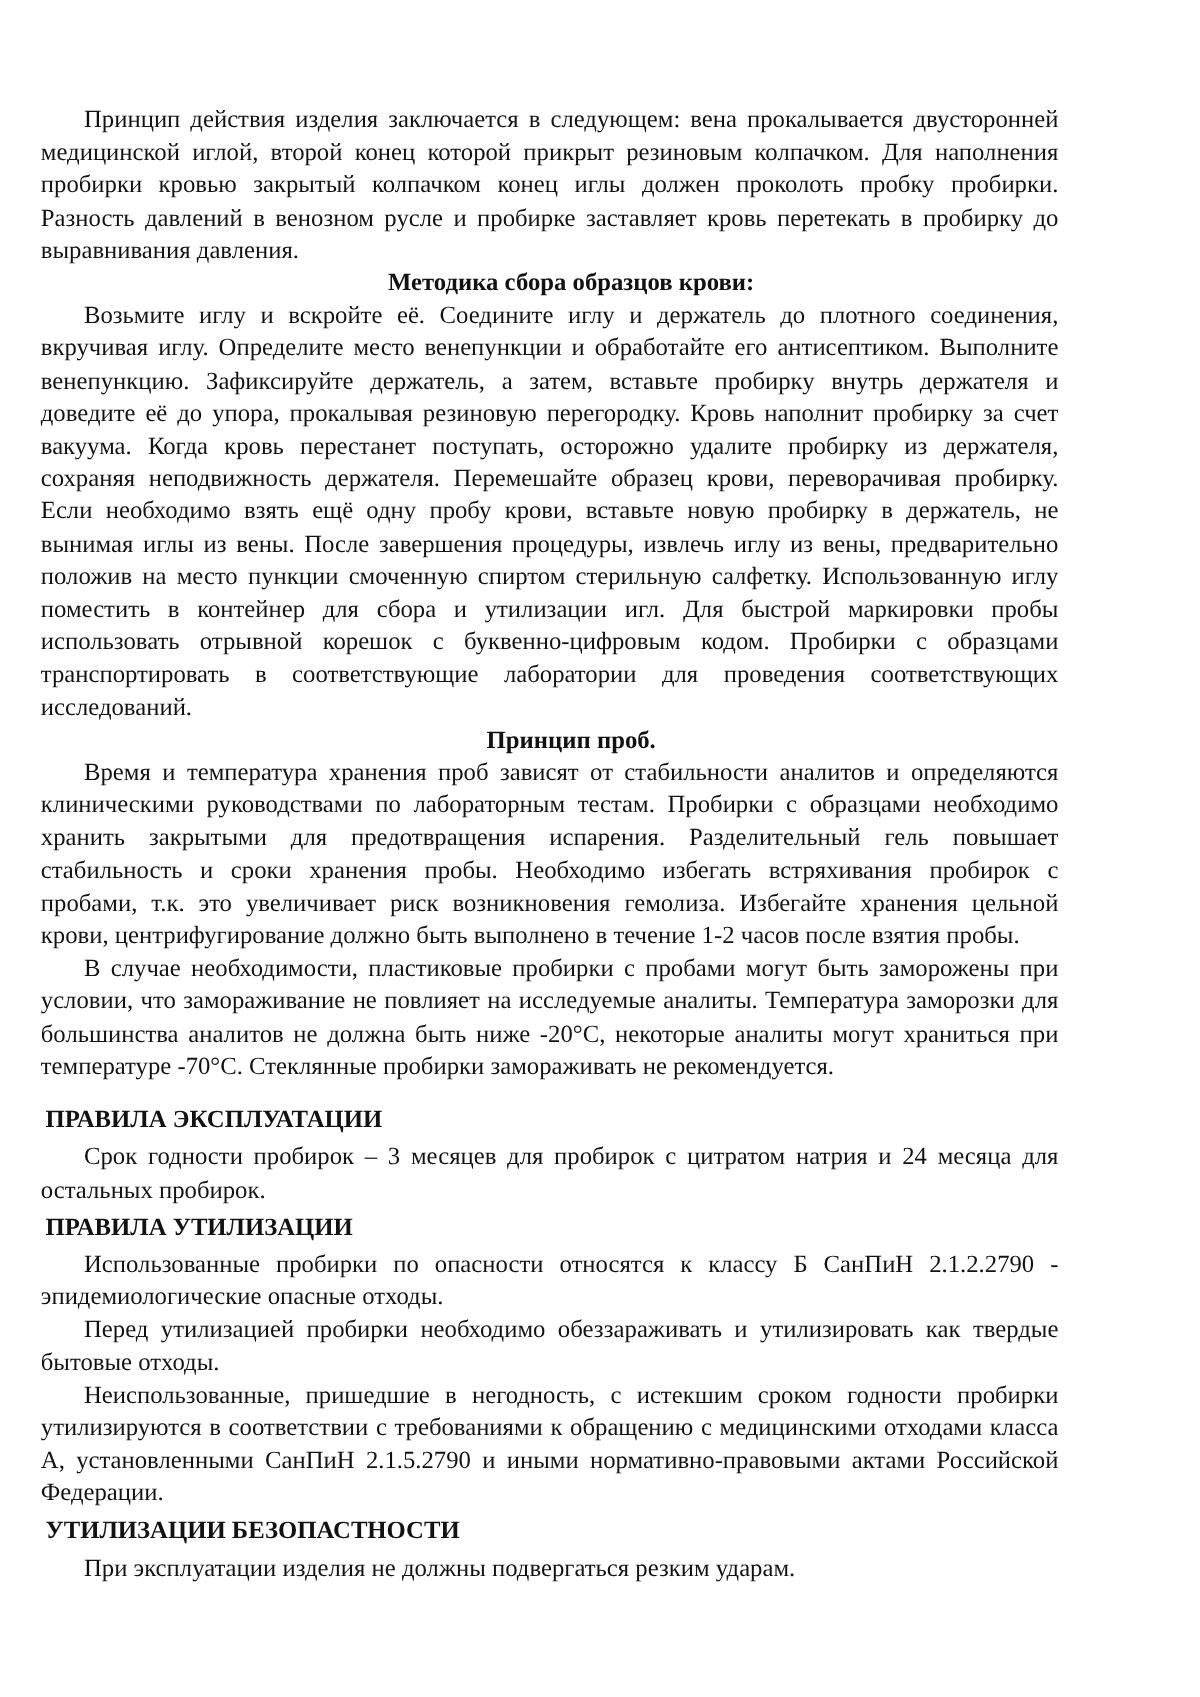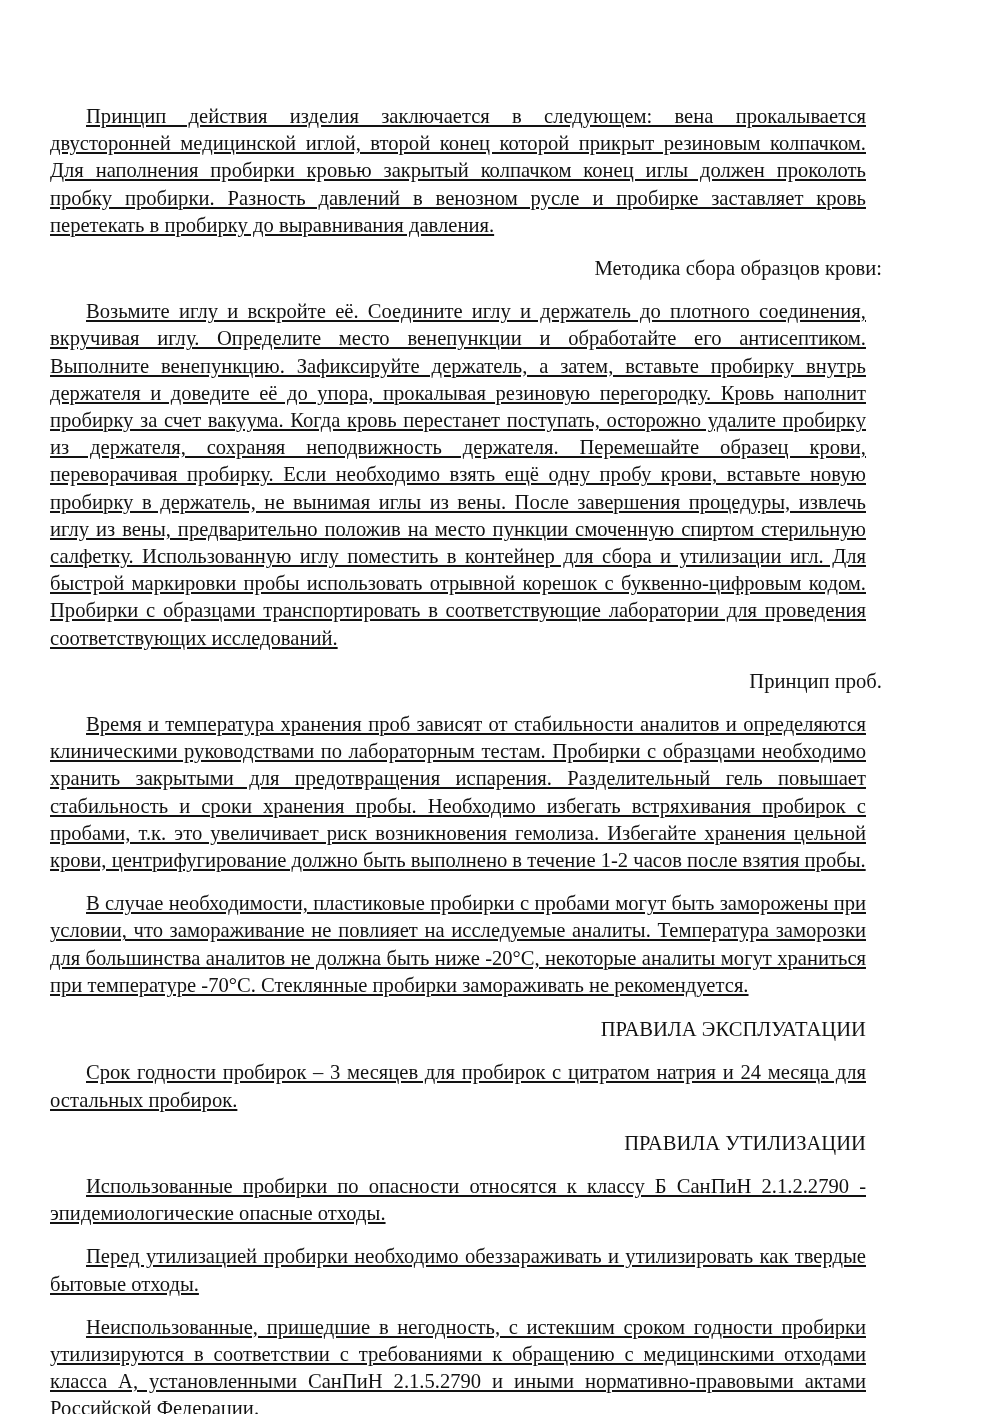--- a/index.html
+++ b/index.html
@@ -14,35 +14,34 @@
     background: #ffffff;
     box-sizing: border-box;
     padding: 87px 118px 40px 34px;
     color: #121212;
     font-family: "Liberation Serif", "DejaVu Serif", serif;
     font-size: 20.6px;
     line-height: 27.2px;
     overflow: hidden;
   }
   .para {
-    margin: 16px;
+    margin: 0;
     text-align: justify;
     text-indent: 36px;
-    text-decoration: underline;
   }
   .h-inline {
     margin: 0;
-    font-weight: normal;
+    font-weight: bold;
     text-indent: 36px;
-    text-align: right;
+    text-align: center;
   }
   .h-center {
-    margin: 16px;
-    font-weight: normal;
-    text-align: right;
+    margin: 4px;
+    font-weight: bold;
+    text-align: left;
     text-indent: 0;
   }
   .gap-before {
     margin-top: 17px;
   }
 </style>
 </head>
 <body>
 
 <div class="page">

